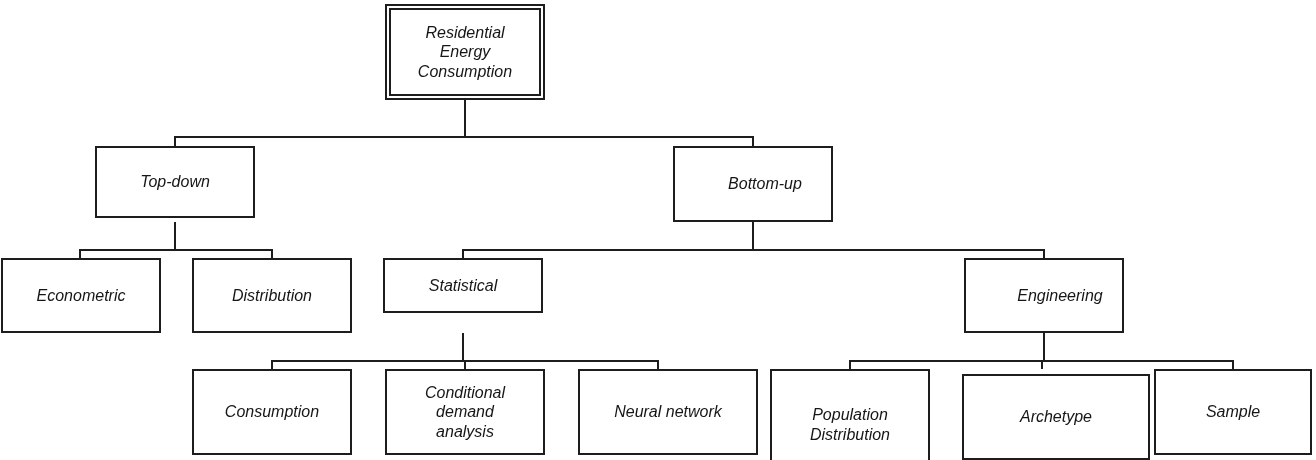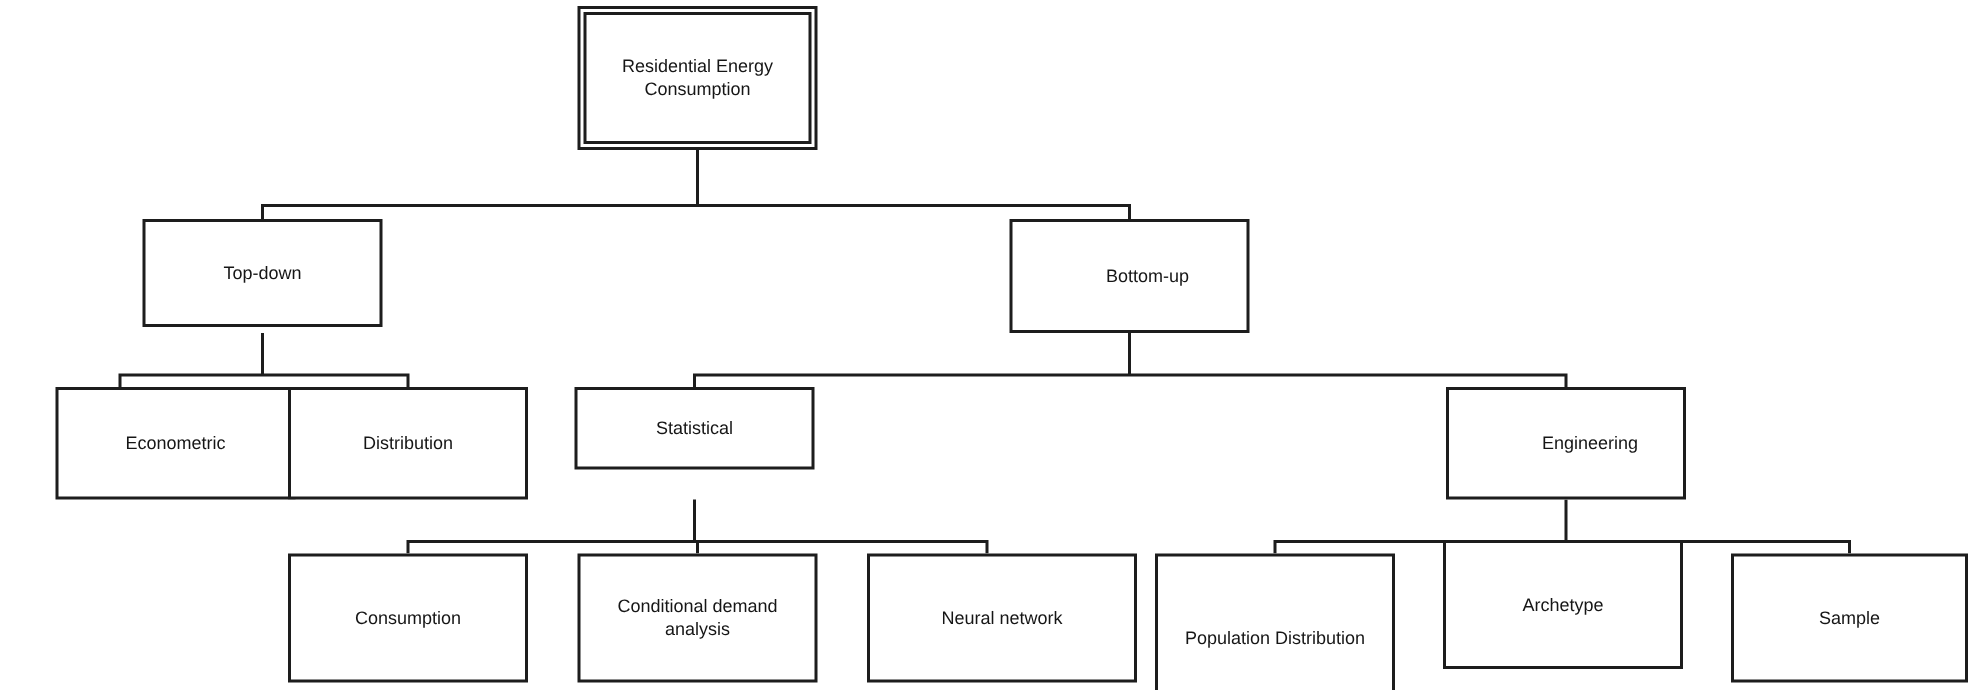--- a/index.html
+++ b/index.html
@@ -19,53 +19,54 @@
   }
   .node {
     position: absolute;
     box-sizing: border-box;
     border: 2px solid #1d1d1d;
     background: #ffffff;
     display: flex;
     align-items: center;
     justify-content: center;
     text-align: center;
-    font-size: 12px;
+    font-size: 16px;
     line-height: 1.22;
+    font-style: italic;
   }
   .node span { display: inline-block; }
 
   
   #n-root { left: 385px; top: 4px; width: 160px; height: 96px; padding: 2px; }
   .root-inner {
     box-sizing: border-box;
     border: 2px solid #1d1d1d;
     width: 100%; height: 100%;
     display: flex; align-items: center; justify-content: center;
   }
   #n-root span { max-width: 122px; }
 
   
   #n-topdown   { left: 95px;  top: 146px; width: 160px; height: 72px; }
   #n-bottomup  { left: 673px; top: 146px; width: 160px; height: 76px; padding-left: 24px; }
 
   
-  #n-econometric   { left: 1px;   top: 258px; width: 160px; height: 75px; margin-left: 36px; }
+  #n-econometric   { left: 1px;   top: 258px; width: 160px; height: 75px; }
   #n-technological { left: 192px; top: 258px; width: 160px; height: 75px; }
   #n-statistical   { left: 383px; top: 258px; width: 160px; height: 55px; }
   #n-engineering   { left: 964px; top: 258px; width: 160px; height: 75px; padding-left: 32px; }
 
   
   #n-regression { left: 192px;  top: 369px; width: 160px; height: 86px; }
   #n-cda        { left: 385px;  top: 369px; width: 160px; height: 86px; }
   #n-cda span   { max-width: 110px; }
   #n-neural     { left: 578px;  top: 369px; width: 180px; height: 86px; }
   #n-popdist    { left: 770px;  top: 369px; width: 160px; height: 112px; }
   #n-popdist span { max-width: 124px; }
-  #n-archetype  { left: 962px;  top: 360px; width: 160px; height: 86px; }
+  #n-archetype  { left: 962px;  top: 374px; width: 188px; height: 86px; }
   #n-sample     { left: 1154px; top: 369px; width: 158px; height: 86px; }
 </style>
 </head>
 <body>
 
 <div class="canvas">
 
   <svg class="connectors" viewBox="0 0 1316 460" xmlns="http://www.w3.org/2000/svg">
     <path fill="none" stroke="#1d1d1d" stroke-width="2" d="M465 100 V137 M175 146 V137 H753 V146
          M175 222 V250 M80 258 V250 H272 V258

